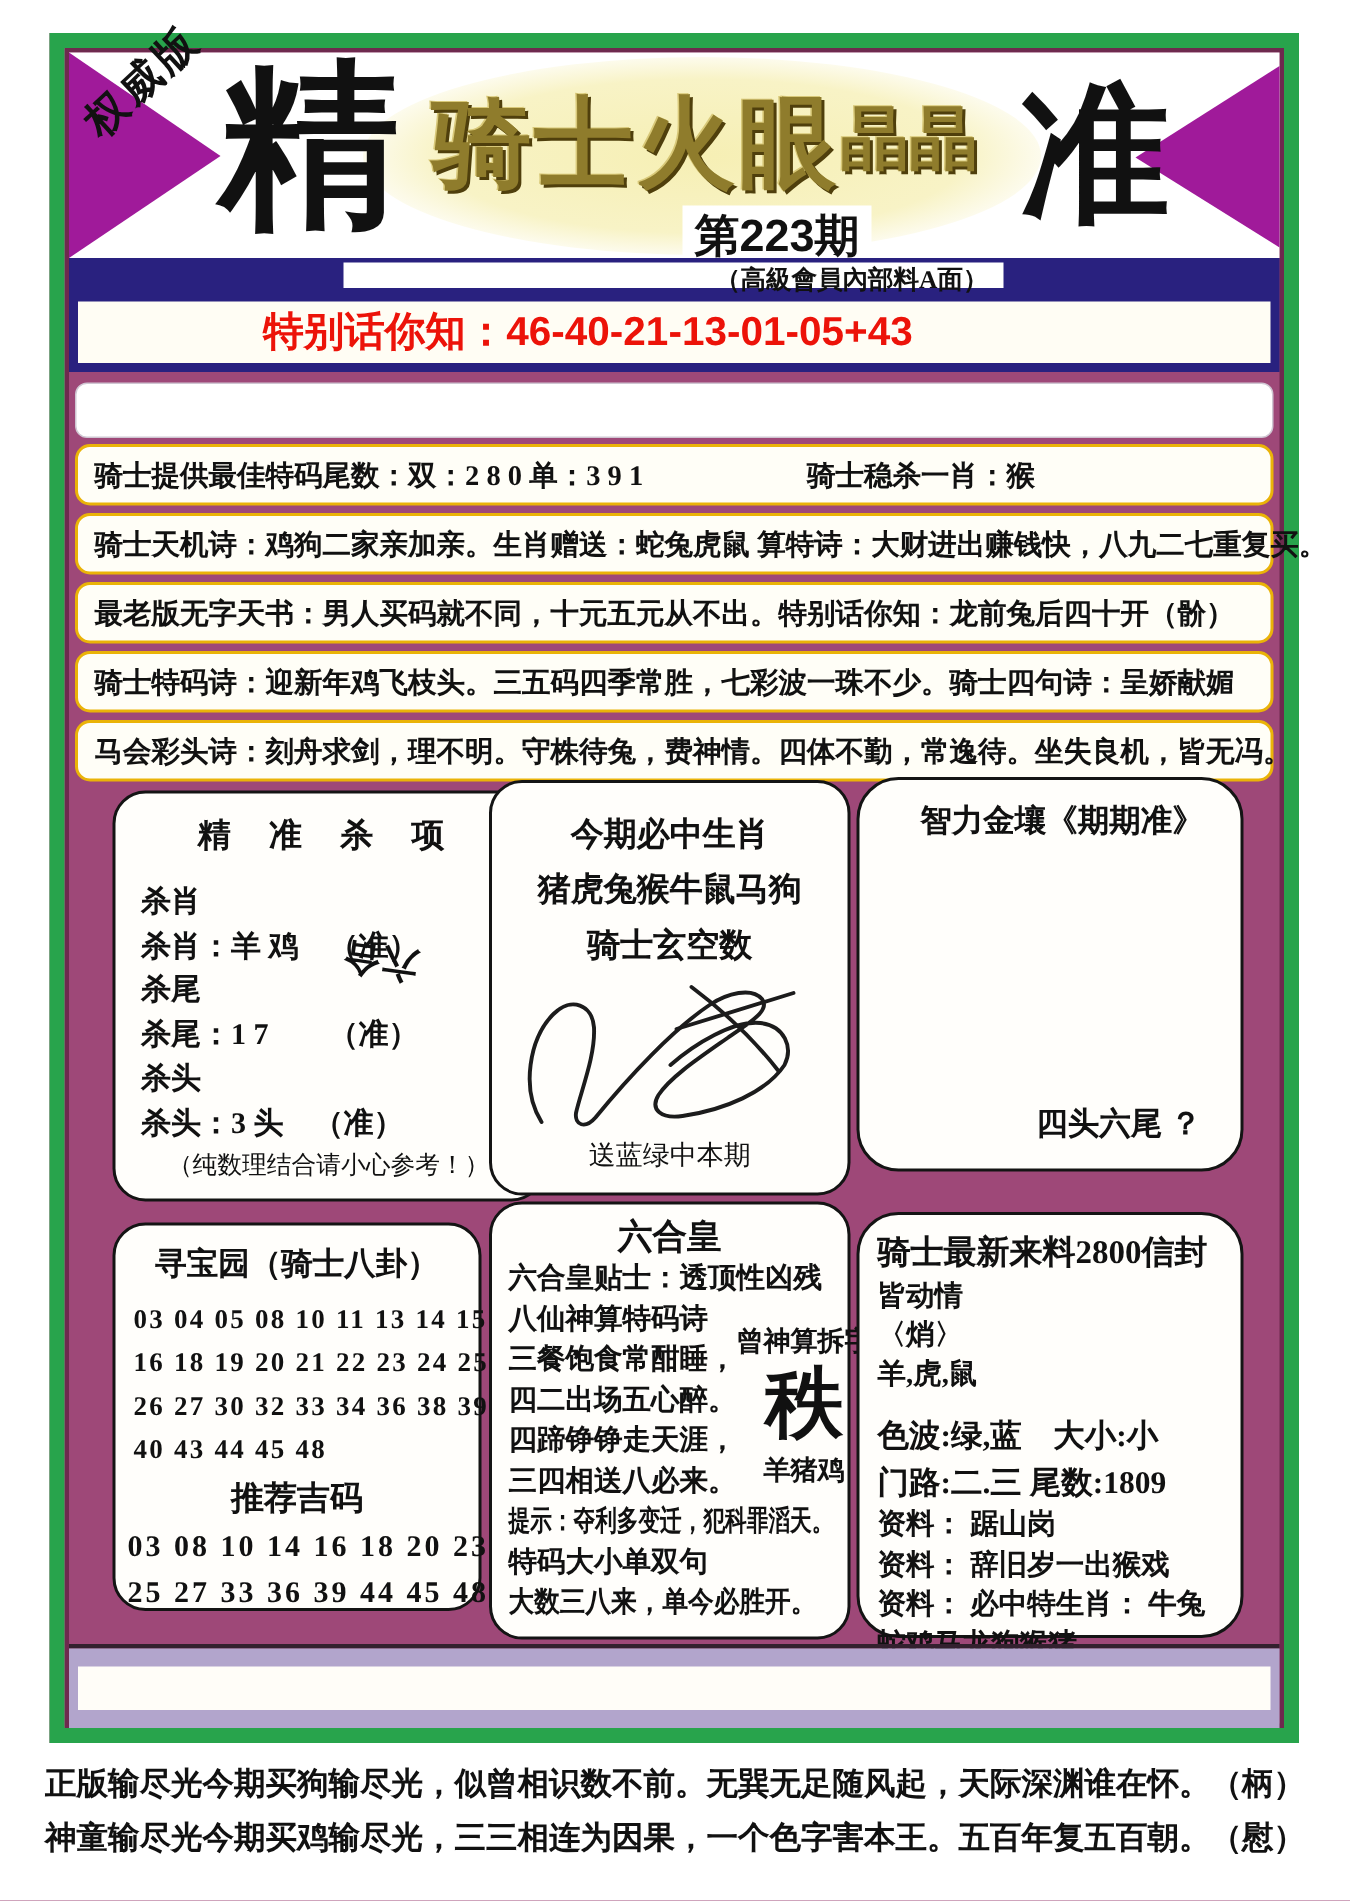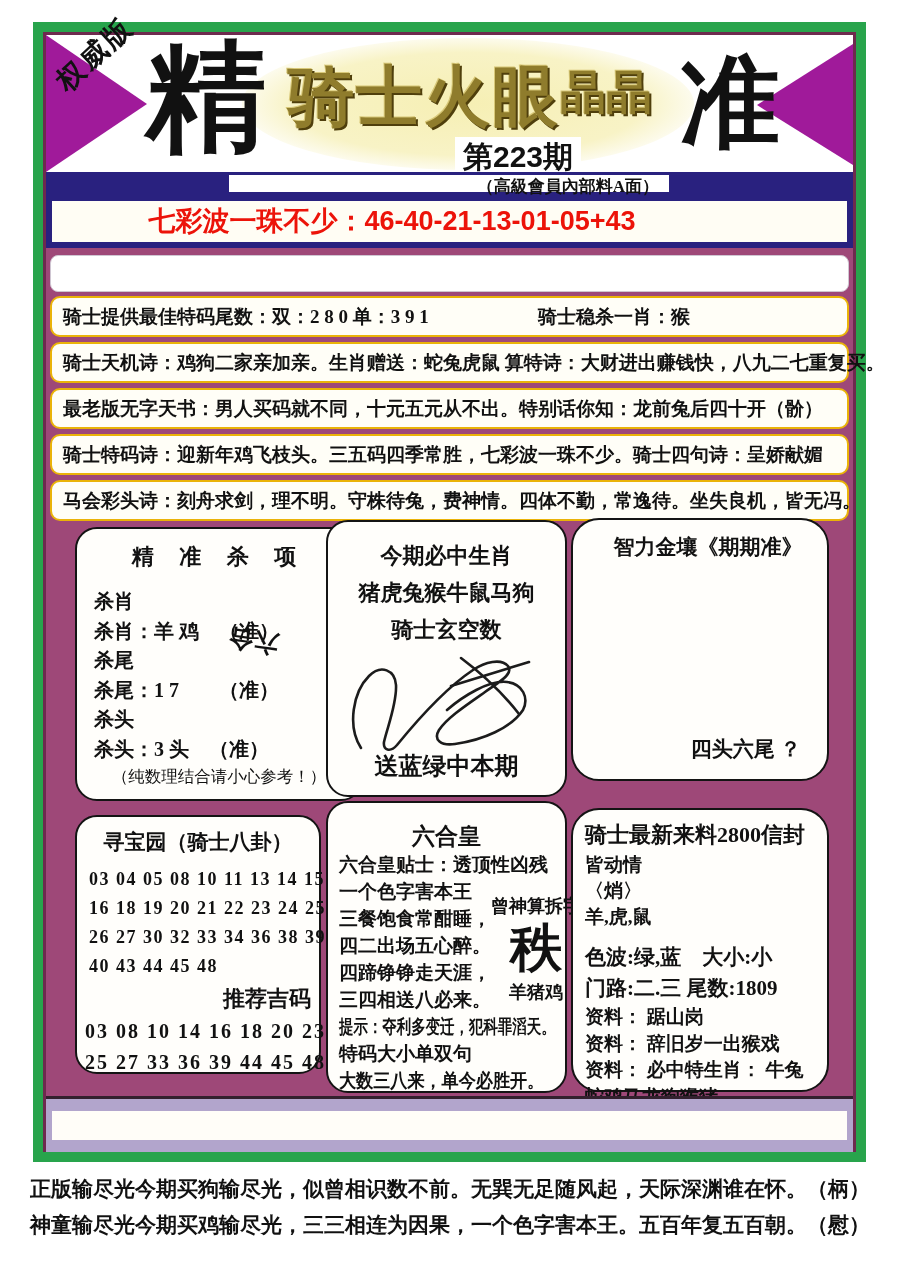--- a/index.html
+++ b/index.html
@@ -57,39 +57,39 @@
     border:2px solid #eab308; border-radius:10px; display:flex; align-items:center;
     padding:0 11px; font-size:19px; font-weight:bold; white-space:nowrap; }
   .row .right-part { margin-left:auto; margin-right:146px; }
 
   
   .panel { position:absolute; background:#fffefb; border:2px solid #141414; }
   .p-kill     { left:75px;  top:527px; width:288px; height:274px; border-radius:22px; padding:13px 17px; }
   .p-zodiac   { left:326px; top:520px; width:241px; height:277px; border-radius:22px; text-align:center; padding-top:15px; }
   .p-gold     { left:571px; top:518px; width:258px; height:263px; border-radius:28px;padding-left:16px; }
   .p-treasure { left:75px;  top:815px; width:246px; height:259px; border-radius:22px; text-align:center; padding:11px 8px; }
-  .p-emperor  { left:326px; top:801px; width:241px; height:292px; border-radius:22px; padding:20px 11px; }
+  .p-emperor  { left:326px; top:801px; width:241px; height:292px; border-radius:22px; padding:8px 11px; }
   .p-letter   { left:571px; top:808px; width:258px; height:284px; border-radius:28px; padding:10px 12px; }
 
   .kill-title { font-size:22px; font-weight:bold; letter-spacing:10px; text-align:center; margin-bottom:15px; white-space:nowrap; }
   .kill-line { font-size:20px; font-weight:bold; line-height:29.5px; white-space:pre; }
   .kill-overlay { position:absolute; left:150px; top:96px; transform:rotate(188deg);
     font-size:24px; font-weight:bold; letter-spacing:2px; }
   .kill-footer { position:absolute; bottom:11px; left:0; right:0; text-align:center; font-size:16.5px; font-weight:normal; white-space:nowrap; }
 
   .z-line { font-size:22px; font-weight:bold; line-height:37px; white-space:nowrap; }
   .z-scribble { margin-top:4px; }
-  .z-footer { position:absolute; bottom:13px; left:0; right:0; text-align:center; font-size:24px; font-weight:bold; }
+  .z-footer { position:absolute; bottom:13px; left:0; right:0; text-align:center; font-size:18px; font-weight:normal; }
 
   .g-title { text-align:center; margin-top:13px; font-size:21px; font-weight:bold; white-space:nowrap; }
   .g-footer { position:absolute; bottom:16px; right:26px; font-size:21px; font-weight:bold; }
 
   .t-title { font-size:21px; font-weight:bold; margin-bottom:9px; white-space:nowrap; }
   .t-num { font-size:18px; font-weight:bold; line-height:29px; letter-spacing:1.5px; text-align:left; padding-left:4px; white-space:nowrap; }
-  .t-sub { font-size:22px; font-weight:bold; margin:3px 0 2px;text-align:right; }
+  .t-sub { font-size:22px; font-weight:bold; margin:3px 0 2px; }
   .t-lucky { font-size:20px; font-weight:bold; line-height:31px; letter-spacing:2px; white-space:nowrap; }
 
   .e-title { text-align:center; font-size:23px; font-weight:bold; line-height:28px; }
   .e-line { font-size:19px; font-weight:bold; line-height:27px; white-space:nowrap; }
   .e-flex { display:flex; }
   .e-left { flex:1; }
   .e-right { width:94px; text-align:center; }
   .e-split-label { font-size:18px; font-weight:bold; margin-top:16px; white-space:nowrap; }
   .e-split-char { font-size:52px; font-weight:bold; line-height:62px; }
   .e-split-zodiac { font-size:18px; font-weight:bold; }
@@ -126,21 +126,21 @@
 <div class="abs main-title">
   <span class="t-big">骑士火眼</span>
   <span class="t-small">晶晶</span>
 </div>
 <div class="abs big-char-right">准</div>
 <div class="abs issue">第223期</div>
 
 <div class="abs navy-band"></div>
 <div class="abs grade-box">（高級會員內部料A面）</div>
 <div class="abs result-strip">
-  <span class="result-text"><span>七彩波一珠不少：</span><span>46-40-21-13-01-05+43</span></span>
+  <span class="result-text"><span>特别话你知：</span><span>46-40-21-13-01-05+43</span></span>
 </div>
 
 <div class="abs blank-box-top"></div>
 
 <div class="abs row" style="top:296px">
   <span>骑士提供最佳特码尾数：双：2 8 0 单：3 9 1</span>
   <span class="right-part">骑士稳杀一肖：猴</span>
 </div>
 <div class="abs row" style="top:342px">
   <span>骑士天机诗：鸡狗二家亲加亲。生肖赠送：蛇兔虎鼠 算特诗：大财进出赚钱快，八九二七重复买。</span>
@@ -192,21 +192,21 @@
   <div class="t-sub">推荐吉码</div>
   <div class="t-lucky">03 08 10 14 16 18 20 23</div>
   <div class="t-lucky">25 27 33 36 39 44 45 48</div>
 </div>
 
 <div class="panel p-emperor">
   <div class="e-title">六合皇</div>
   <div class="e-line">六合皇贴士：透顶性凶残</div>
   <div class="e-flex">
     <div class="e-left">
-      <div class="e-line">一个色字害本王</div>
+      <div class="e-line">八仙神算特码诗</div>
       <div class="e-line">三餐饱食常酣睡，</div>
       <div class="e-line">四二出场五心醉。</div>
       <div class="e-line">四蹄铮铮走天涯，</div>
       <div class="e-line">三四相送八必来。</div>
     </div>
     <div class="e-right">
       <div class="e-split-label">曾神算拆字</div>
       <div class="e-split-char">秩</div>
       <div class="e-split-zodiac">羊猪鸡</div>
     </div>

